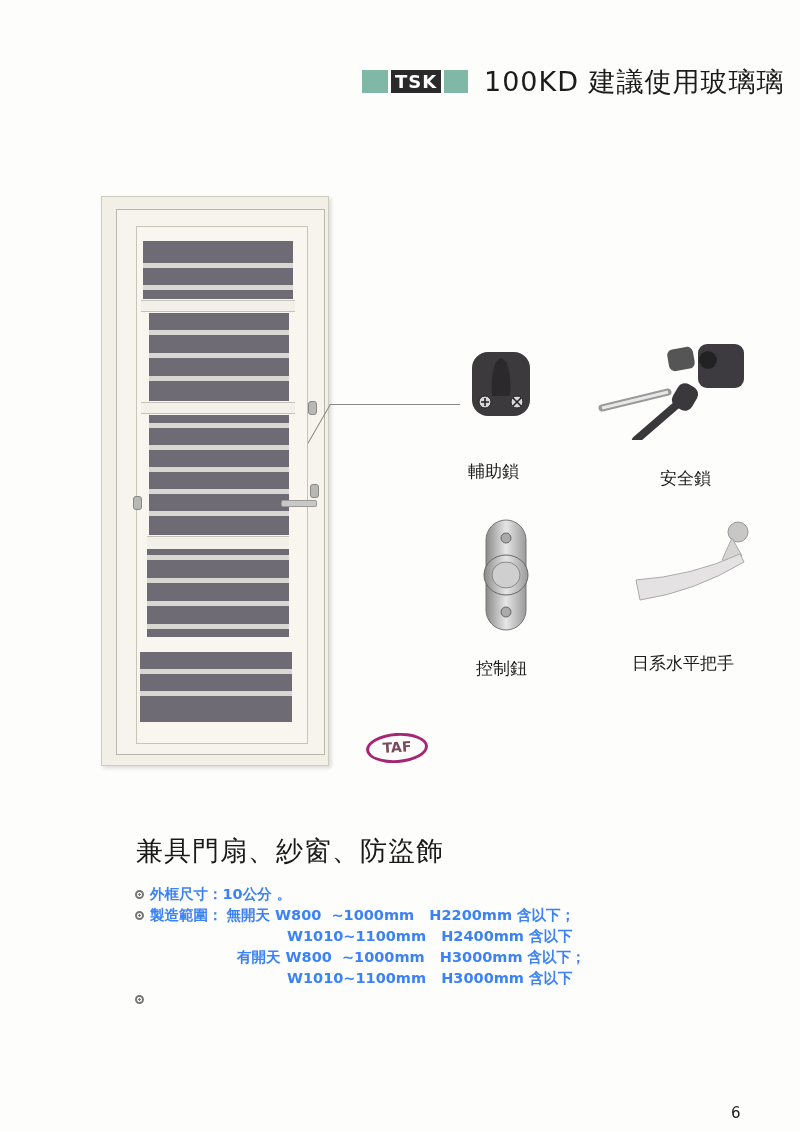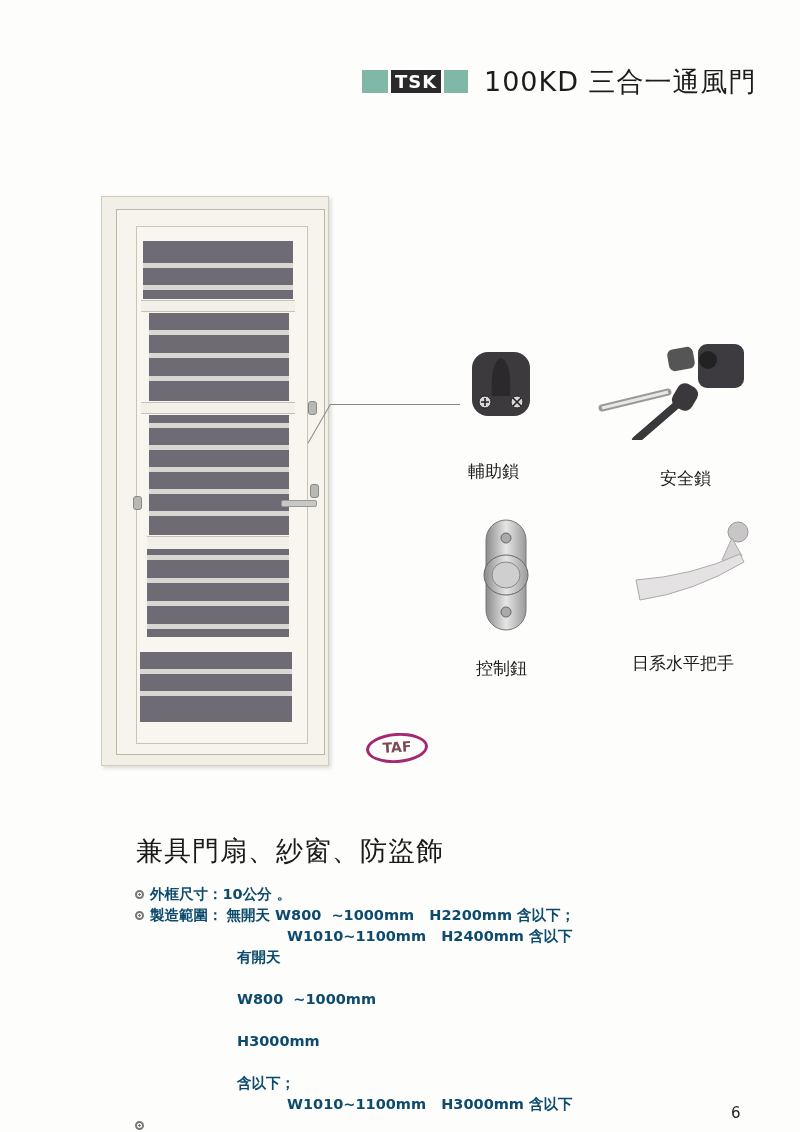--- a/index.html
+++ b/index.html
@@ -31,36 +31,36 @@
 
   
   .acc-img { position:absolute; }
   .acc-label { position:absolute; font-size:17px; color:#1c1c1c; text-align:center; white-space:nowrap; }
 
   .taf { left:366px; top:733px; width:56px; height:24px; border:3px solid #a32772; border-radius:50%;
          color:#7a4a5a; font-weight:bold; font-size:14px; text-align:center; line-height:22px; transform:rotate(-4deg); }
 
   .subtitle { left:136px; top:833px; font-size:27px; color:#1a1a1a; letter-spacing:1px; white-space:nowrap; }
 
-  .specs { left:135px; top:884px; font-size:14.5px; font-weight:bold; color:#0c4a6e; line-height:21px; }
+  .specs { left:135px; top:884px; font-size:14.5px; font-weight:bold; color:#3b82f6; line-height:21px; }
   .spec-line { white-space:nowrap; display:flex; }
   .bullet { display:inline-block; width:9px; height:9px; border-radius:50%; border:2px solid #777;
             box-sizing:border-box; margin:6px 6px 0 0; background:radial-gradient(#777 30%, transparent 35%); flex:none; }
 
   .page-num { left:731px; top:1104px; font-size:15px; color:#222; }
 </style>
 </head>
 <body>
 
 <div class="abs brand">
   <div class="g"></div>
   <div class="tsk">TSK</div>
   <div class="gr"></div>
 </div>
-<div class="abs title">100KD 三合一通風門</div>
+<div class="abs title">100KD 建議使用玻璃璃</div>
 
 <div class="abs door-outer"></div>
 <div class="abs door-frame"></div>
 <div class="abs door-leaf">
 
   <div class="panel" style="left:6px; top:14px; width:150px; height:58px;">
     <div class="slat" style="top:22px;"></div>
     <div class="slat" style="top:44px;"></div>
   </div>
   <div class="crossbar" style="left:4px; top:73px; width:154px; height:10px;"></div>
@@ -163,21 +163,21 @@
     <span>外框尺寸：10公分 。</span>
   </div>
   <div class="spec-line">
     <span class="bullet"></span>
     <span style="margin-right:4px;font-family:Liberation Serif, serif;">製造範圍：</span>
     <span>無開天</span>&nbsp;<span style="white-space:pre;">W800  ~1000mm</span>&nbsp;&nbsp;&nbsp;<span>H2200mm</span>&nbsp;<span>含以下；</span>
   </div>
   <div class="spec-line" style="padding-left:152px;">
     <span>W1010~1100mm</span>&nbsp;&nbsp;&nbsp;<span>H2400mm</span>&nbsp;<span>含以下</span>
   </div>
-  <div class="spec-line" style="padding-left:102px;flex-direction:column;">
+  <div class="spec-line" style="padding-left:102px;">
     <span>有開天</span>&nbsp;<span style="white-space:pre;">W800  ~1000mm</span>&nbsp;&nbsp;&nbsp;<span>H3000mm</span>&nbsp;<span>含以下；</span>
   </div>
   <div class="spec-line" style="padding-left:152px;">
     <span>W1010~1100mm</span>&nbsp;&nbsp;&nbsp;<span>H3000mm</span>&nbsp;<span>含以下</span>
   </div>
   <div class="spec-line">
     <span class="bullet"></span>
   </div>
 </div>
 

